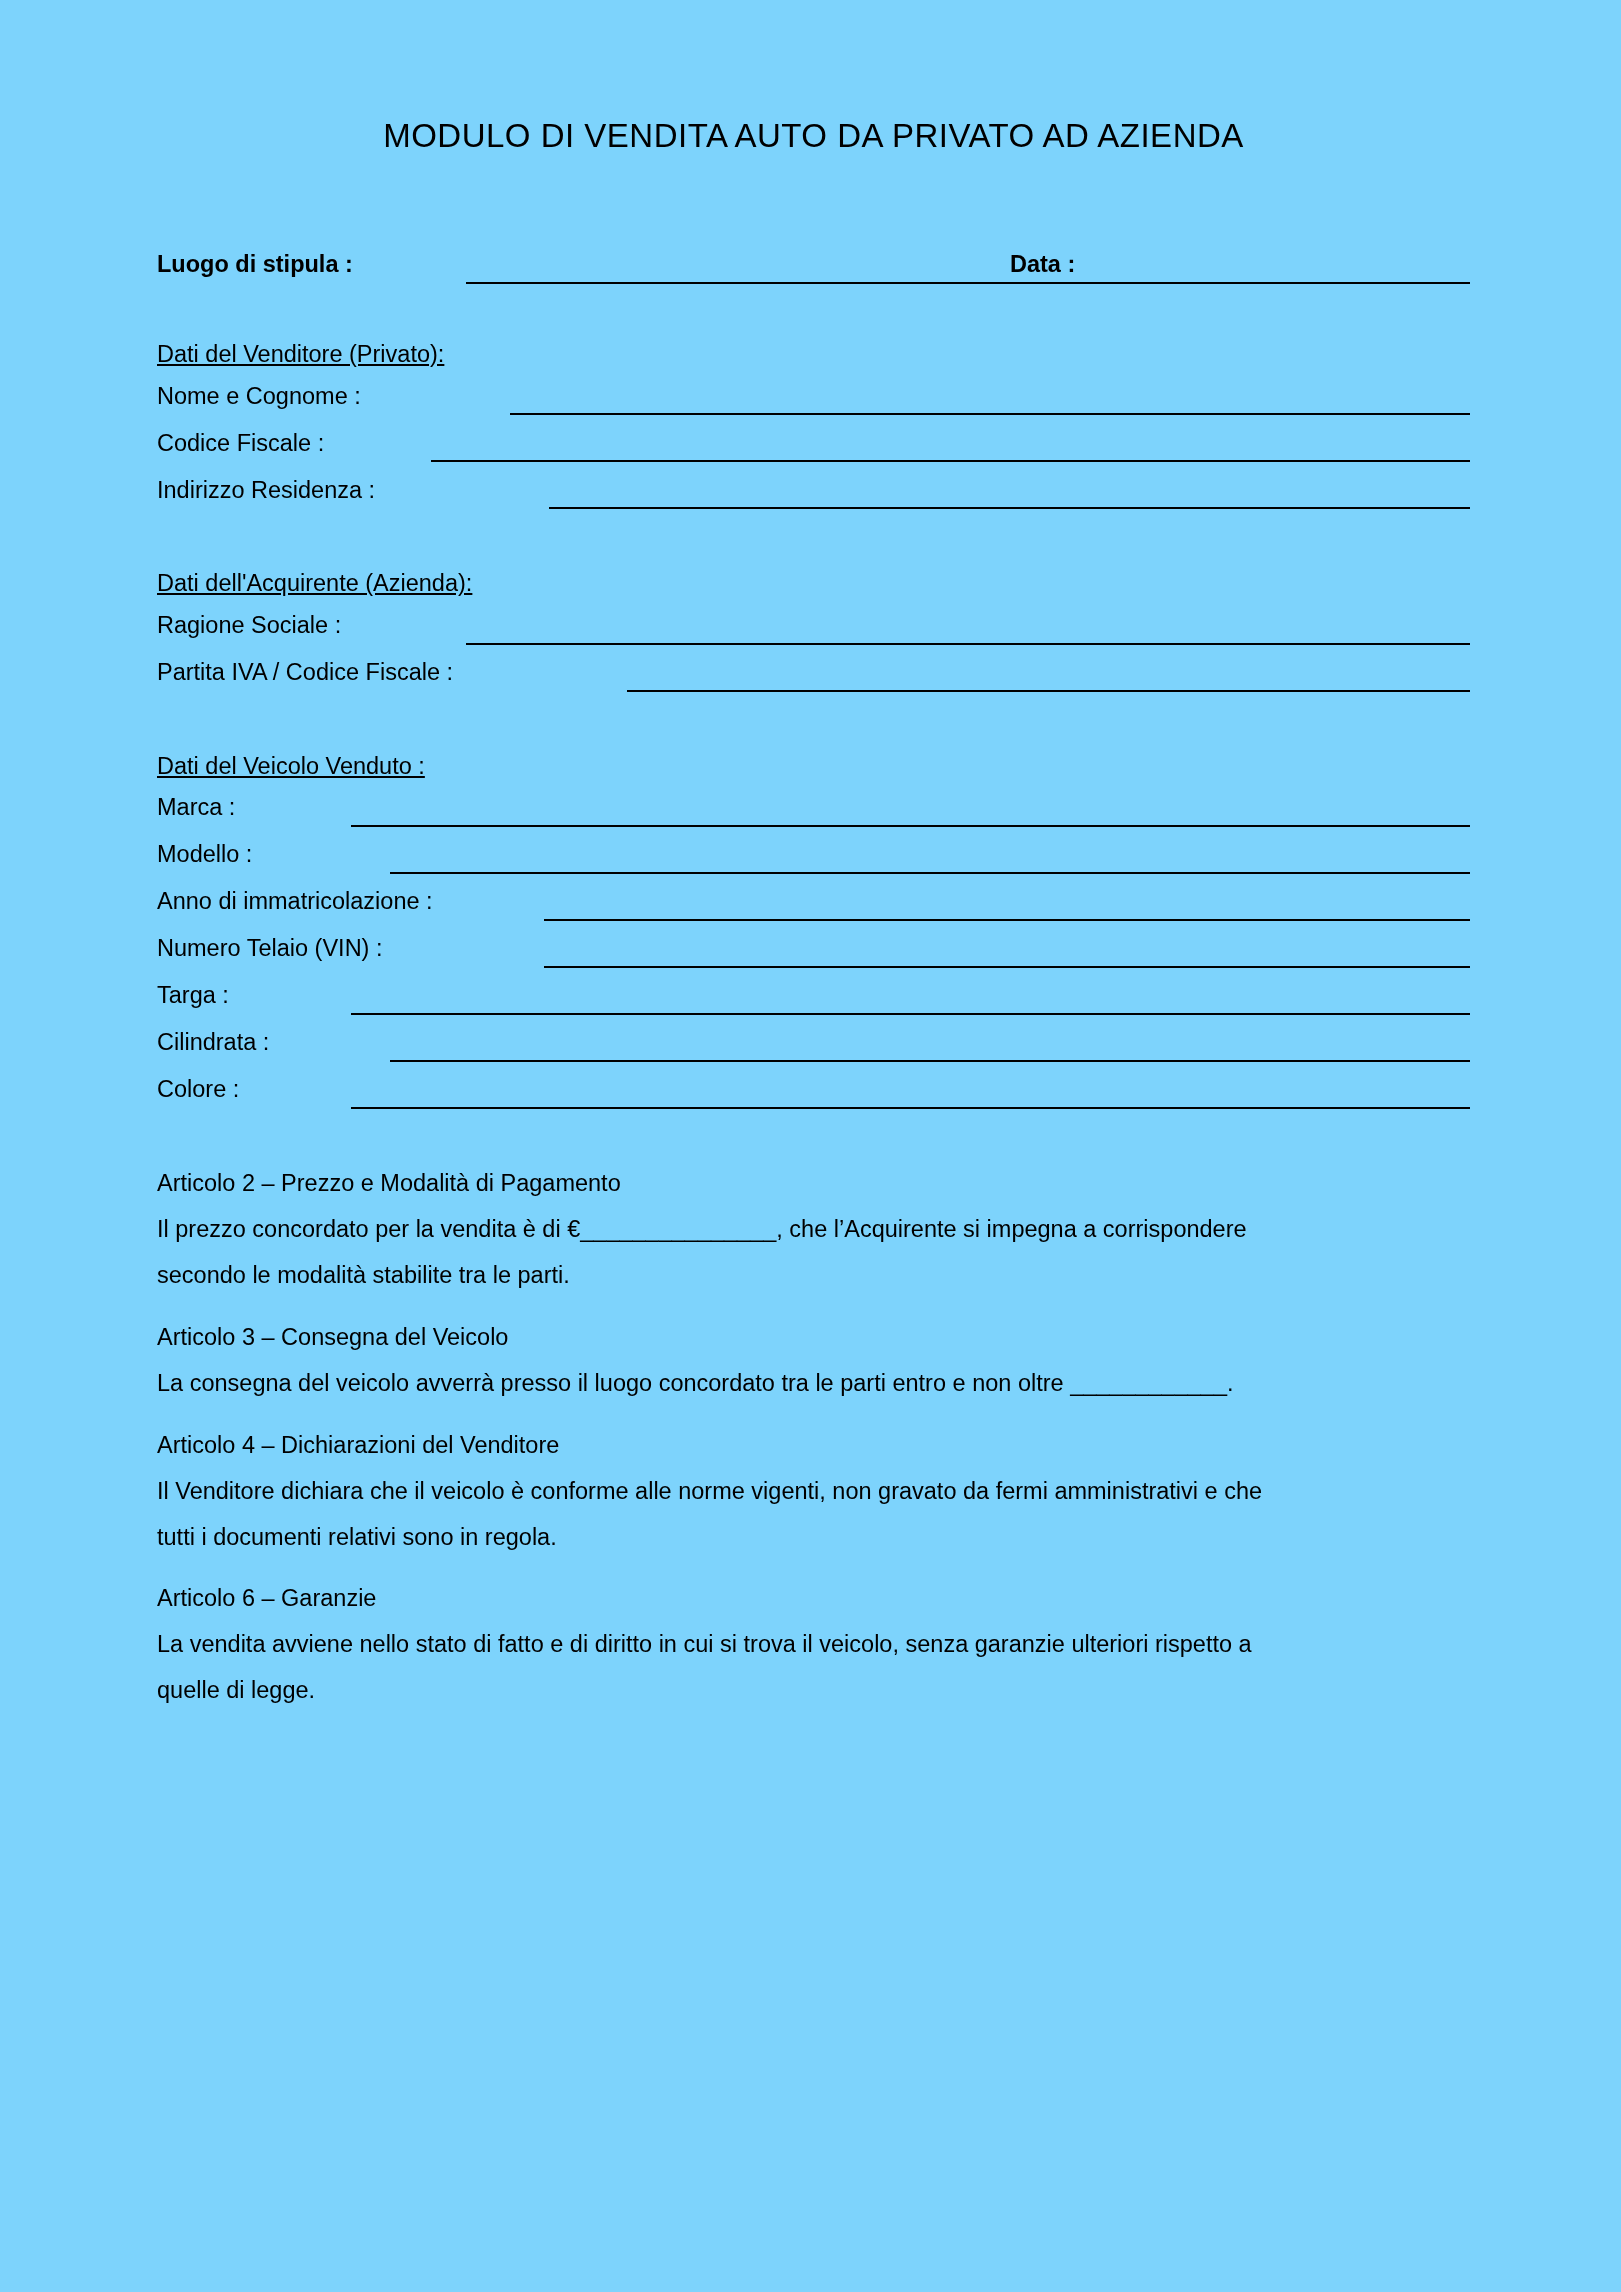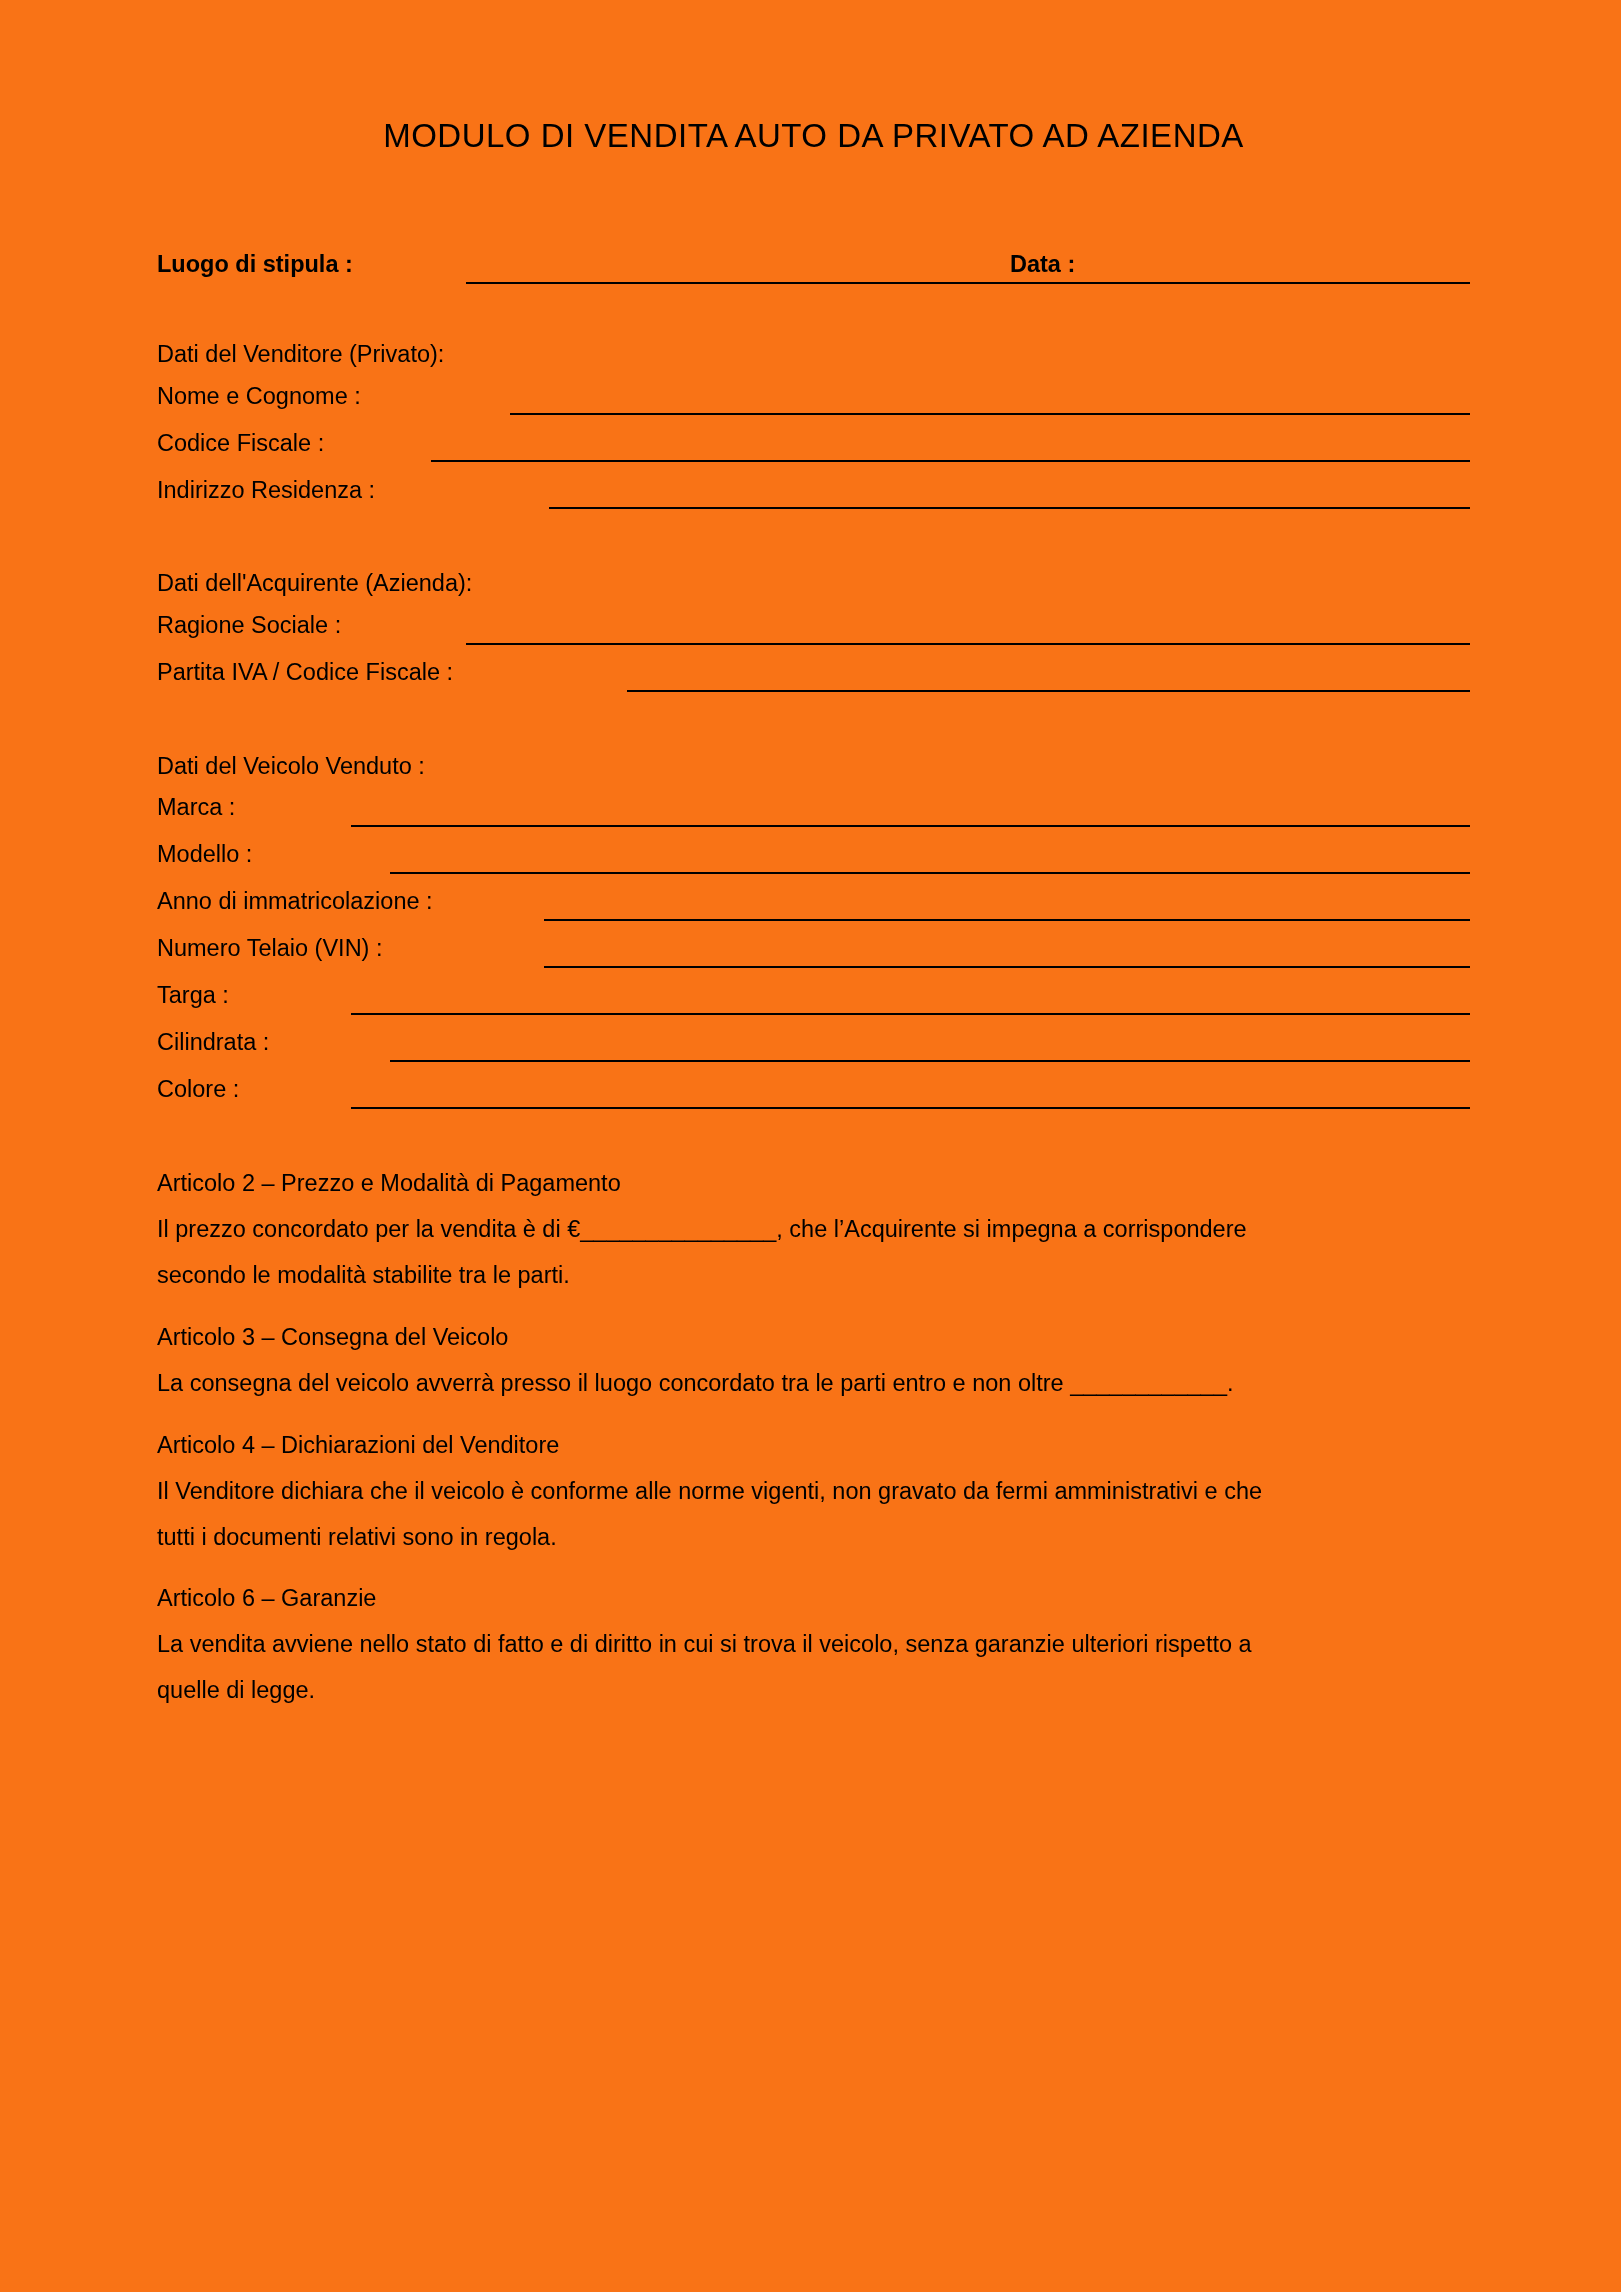--- a/index.html
+++ b/index.html
@@ -5,21 +5,21 @@
   html, body {
     margin: 0;
     padding: 0;
     background: #ffffff;
   }
   .page {
     position: relative;
     width: 1621px;
     height: 2293px;
     box-sizing: border-box;
-    background: #f97316;
+    background: #7dd3fc;
     color: #000000;
     font-family: "Liberation Sans", "DejaVu Sans", sans-serif;
     font-size: 23.5px;
     padding: 116px 151px 0 157px;
     overflow: hidden;
   }
   .doc-title {
     margin: 0;
     font-size: 33px;
     font-weight: 400;
@@ -47,21 +47,21 @@
     right: 0;
     bottom: 0;
     border-bottom: 2.9px solid #000;
   }
   .stip-row .date-label {
     position: absolute;
     left: 853px;
     bottom: 5.9px;
     white-space: nowrap;
   }
-  .section { margin: 0; }
+  .section { margin: 0; text-decoration: underline; }
   .section-heading {
     font-weight: 400;
     line-height: 27.4px;
     white-space: nowrap;
   }
   .section-seller  { margin-top: 57px; }
   .section-buyer   { margin-top: 61px; }
   .section-vehicle { margin-top: 61px; }
   .field-row {
     position: relative;

